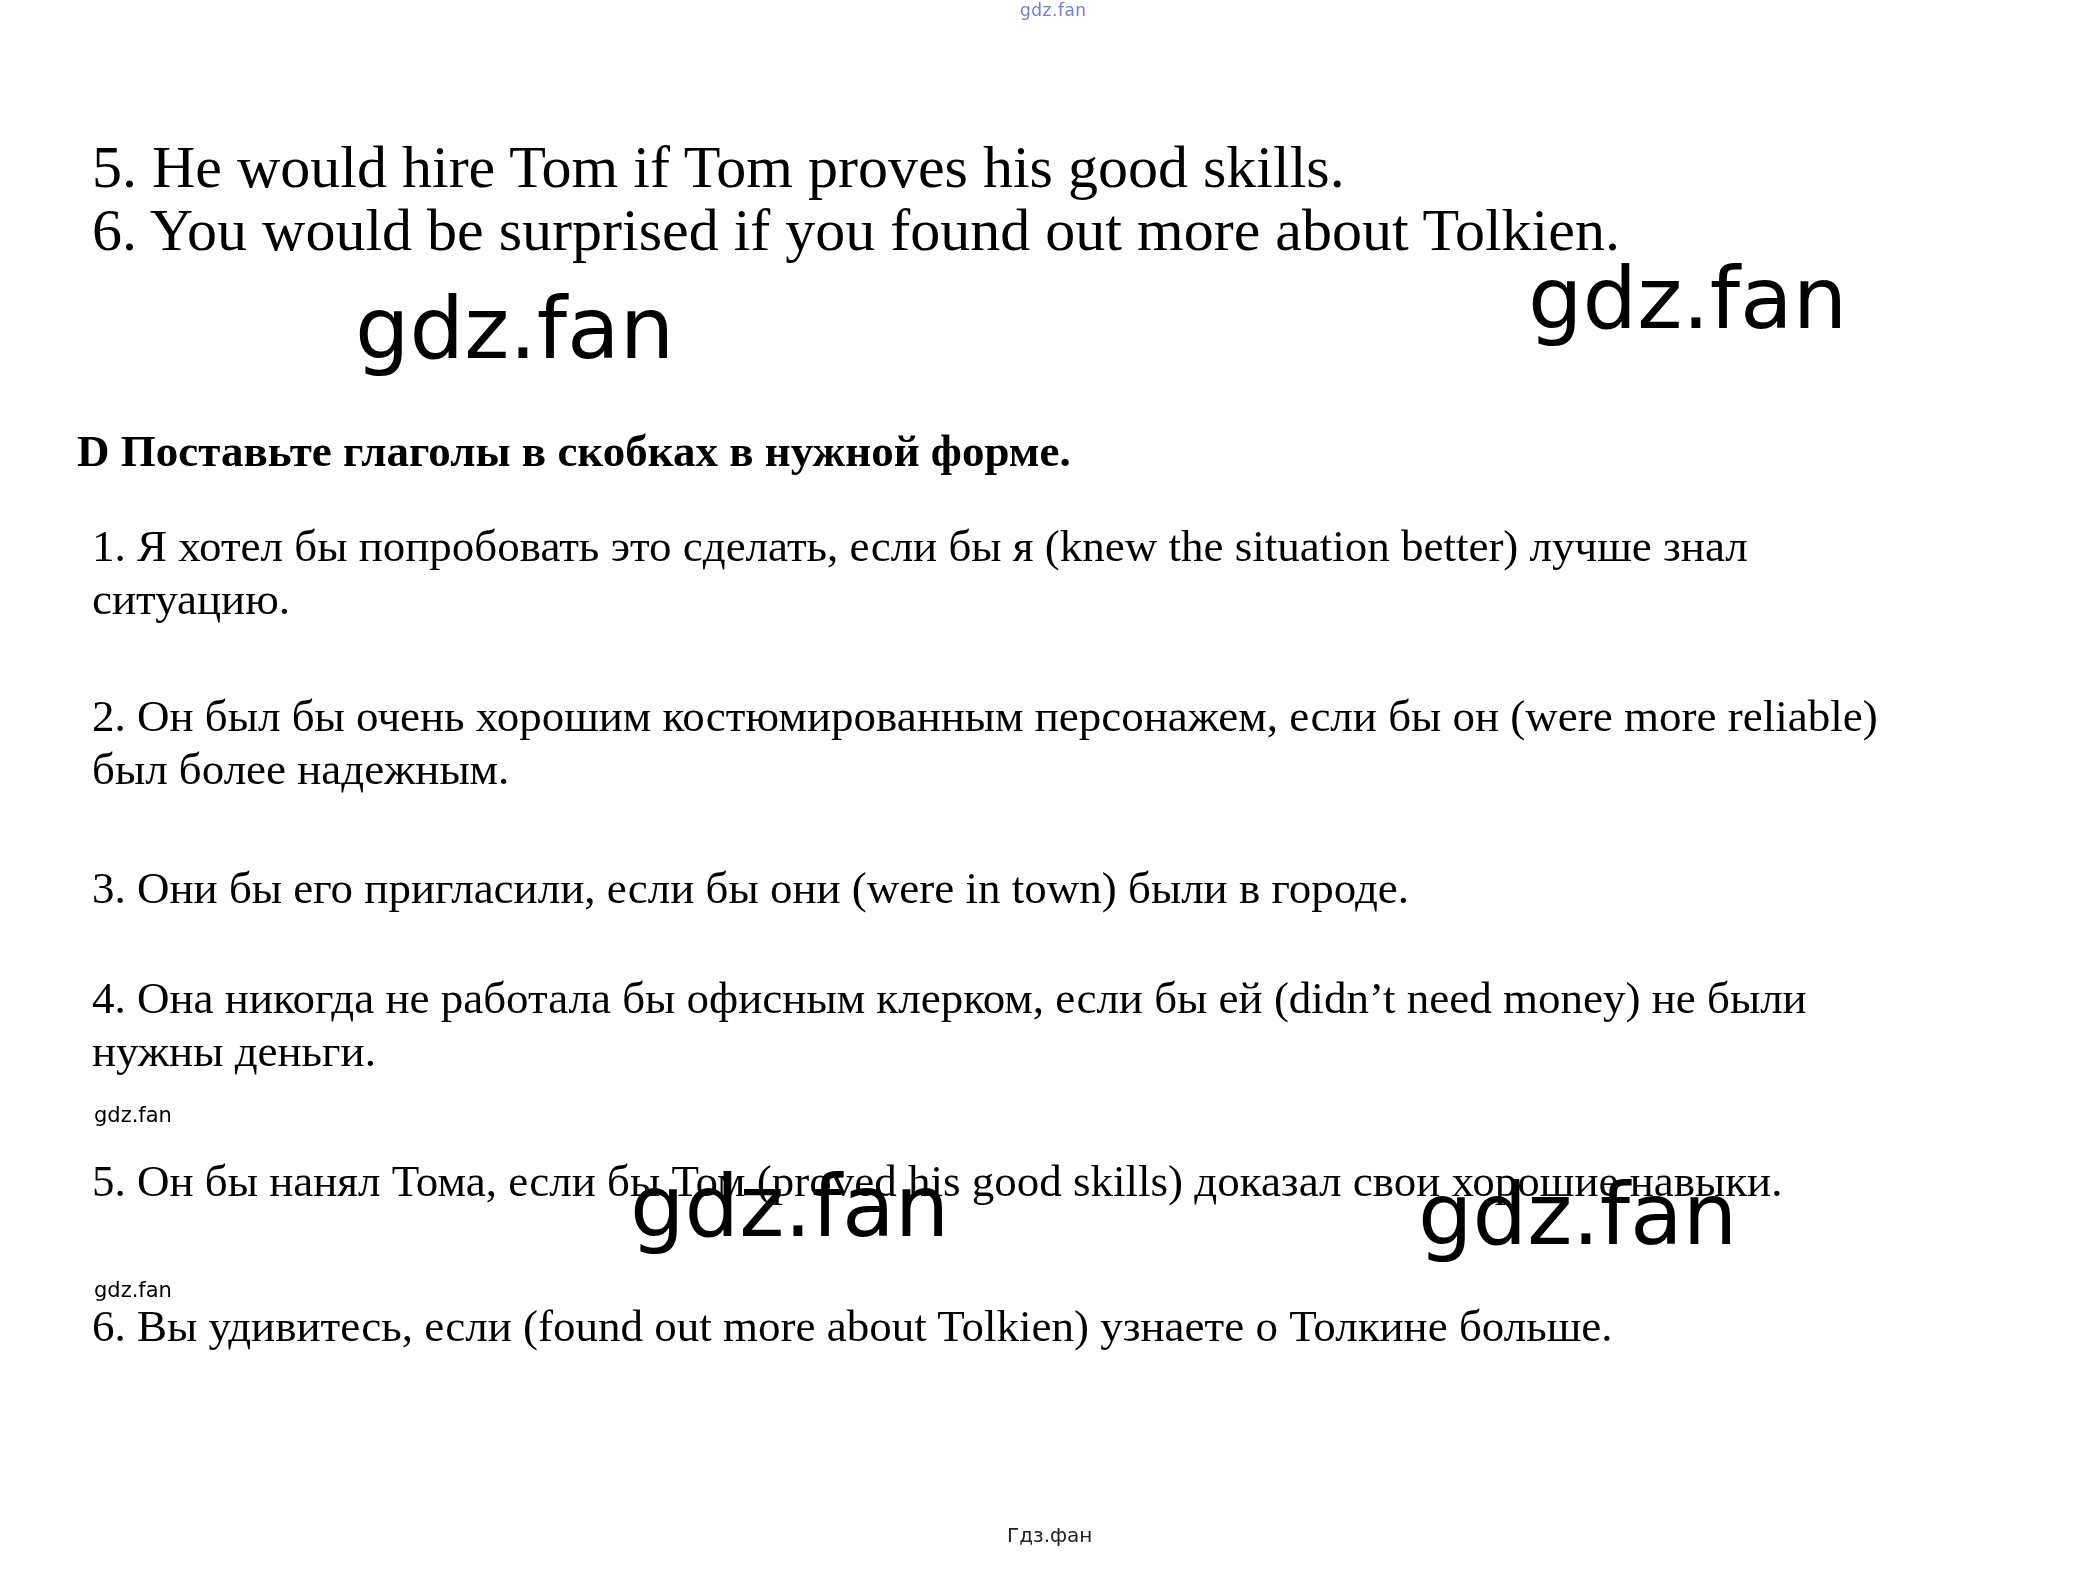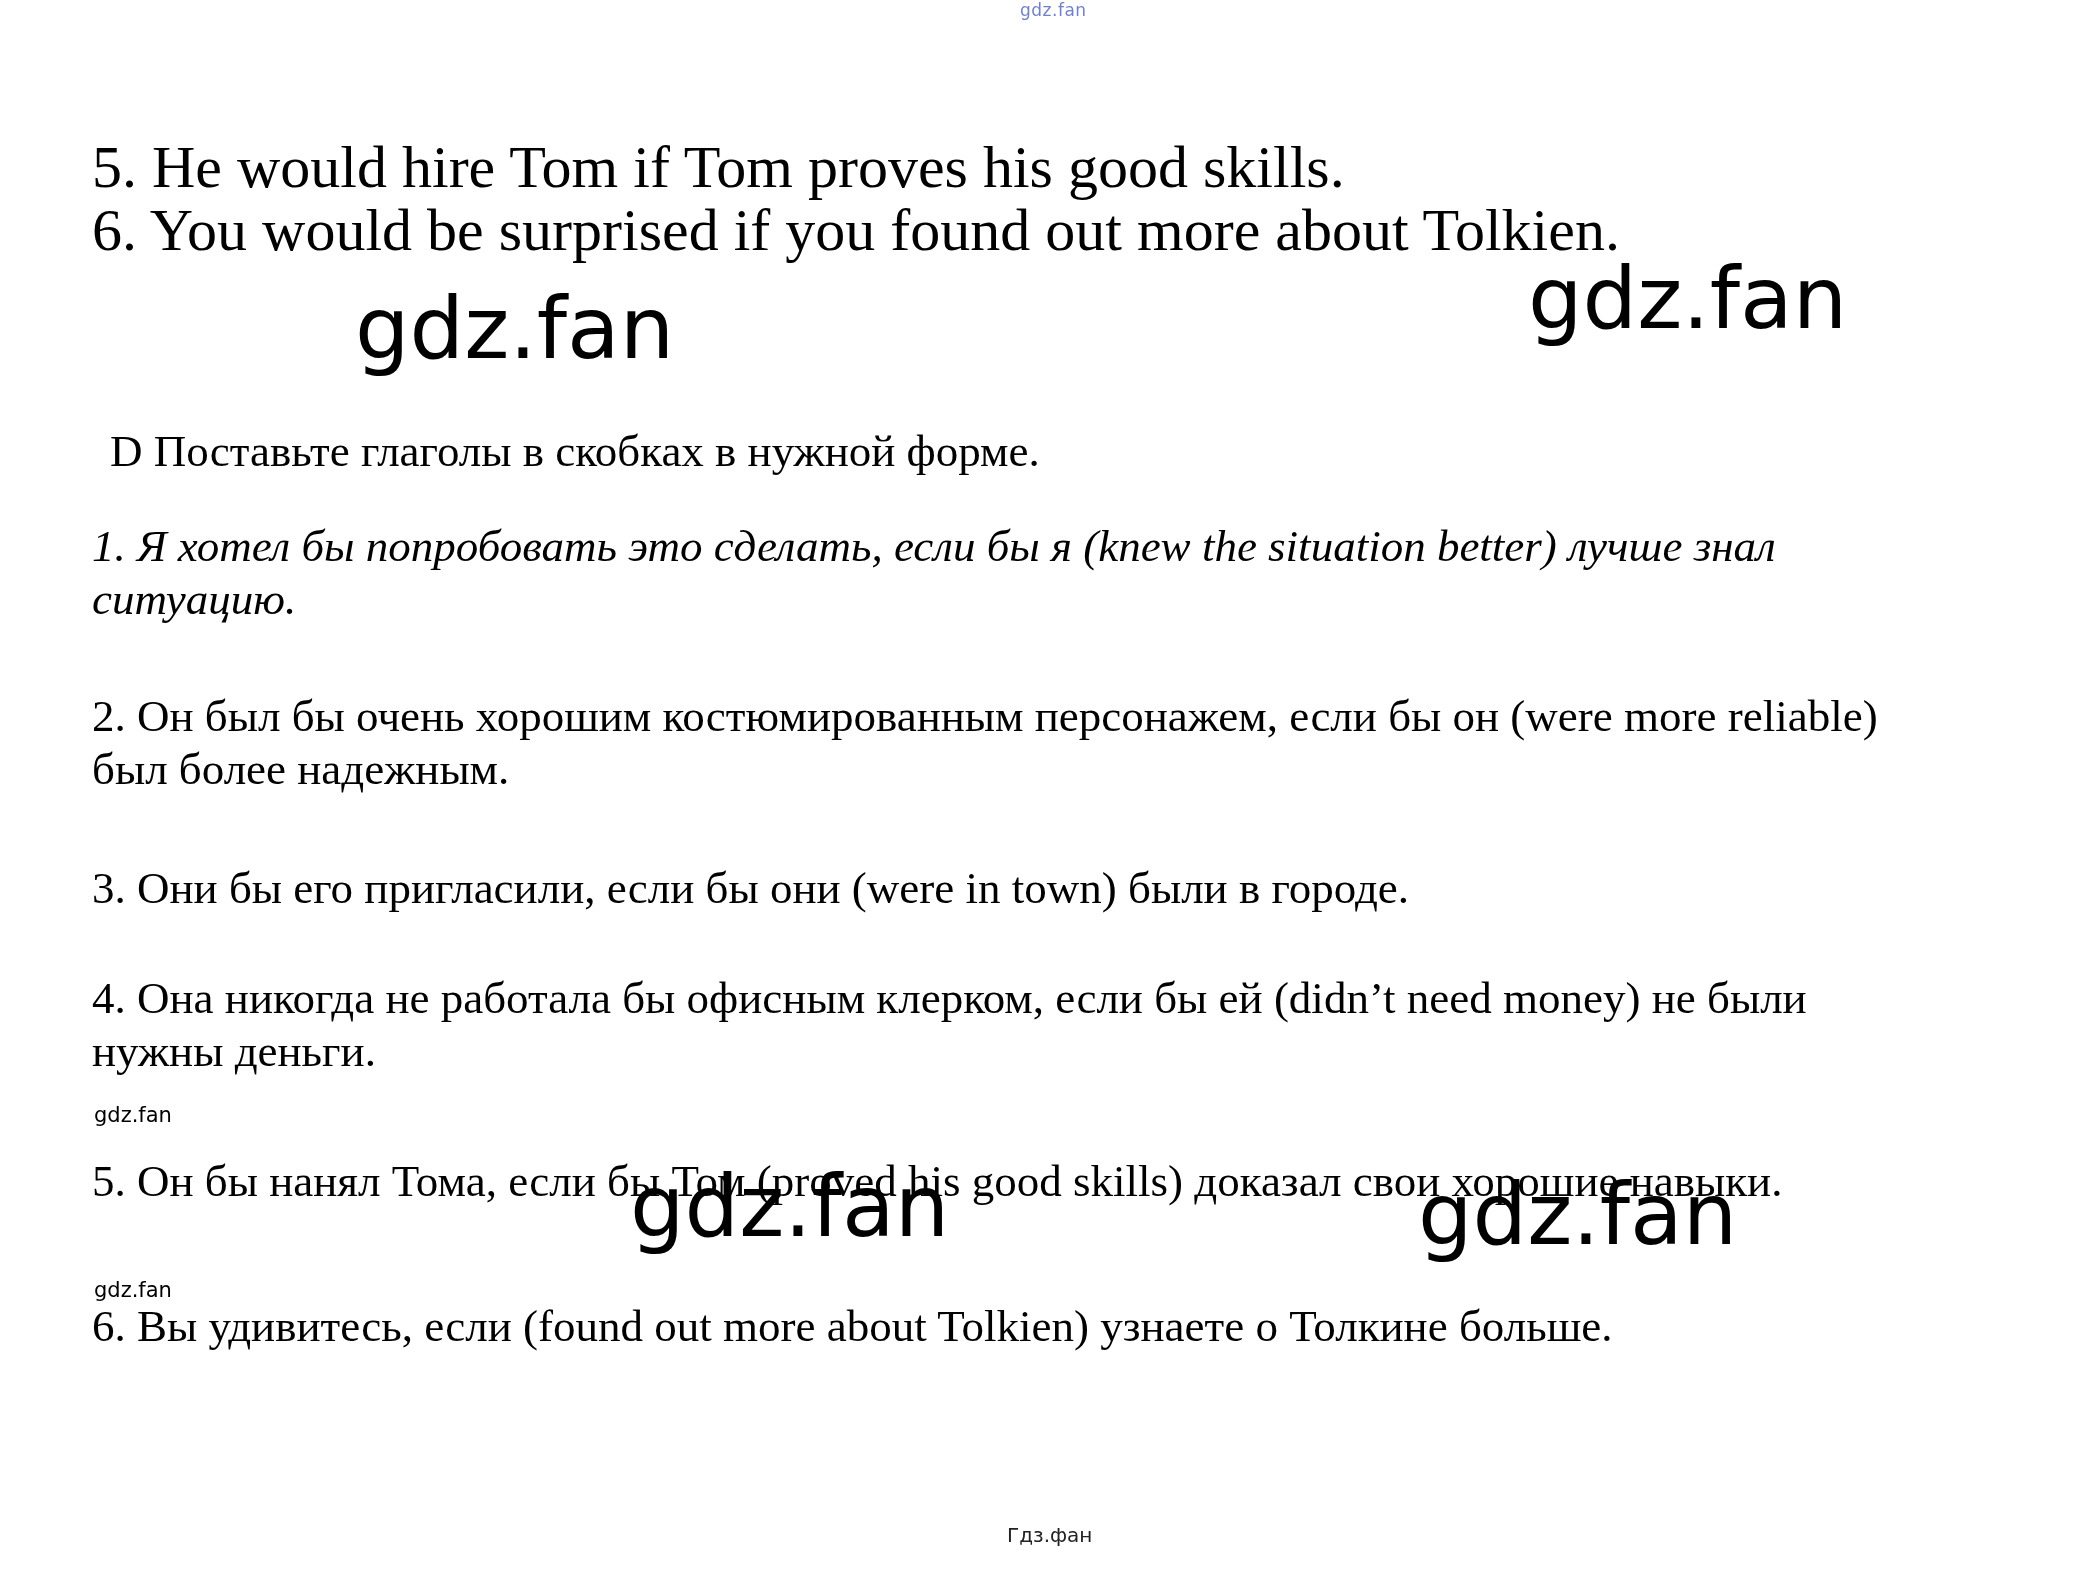--- a/index.html
+++ b/index.html
@@ -73,41 +73,41 @@
     left: 92px;
     width: 1830px;
     font-size: 45px;
     line-height: 1.17;
     text-align: left;
   }
   .en-line { font-size: 60px; }
 
   .heading {
     position: absolute;
-    left: 110px;
-    font-weight: normal;
+    left: 77px;
+    font-weight: bold;
     font-size: 45px;
   }
 </style>
 </head>
 <body>
 
 <div class="page">
 
   <div class="wm-top">gdz.fan</div>
 
   <div class="text-block en-line" style="top: 132px;">5. He would hire Tom if Tom proves his good skills.</div>
   <div class="text-block en-line" style="top: 195px;">6. You would be surprised if you found out more about Tolkien.</div>
 
   <div class="wm-big w1">gdz.fan</div>
   <div class="wm-big w2">gdz.fan</div>
 
   <div class="heading" style="top: 425px;">D Поставьте глаголы в скобках в нужной форме.</div>
 
-  <div class="text-block" style="top: 520px; font-style: italic;">1. Я хотел бы попробовать это сделать, если бы я (knew the situation better) лучше знал ситуацию.</div>
+  <div class="text-block" style="top: 520px;">1. Я хотел бы попробовать это сделать, если бы я (knew the situation better) лучше знал ситуацию.</div>
 
   <div class="text-block" style="top: 690px;">2. Он был бы очень хорошим костюмированным персонажем, если бы он (were more reliable) был более надежным.</div>
 
   <div class="text-block" style="top: 862px;">3. Они бы его пригласили, если бы они (were in town) были в городе.</div>
 
   <div class="text-block" style="top: 972px;">4. Она никогда не работала бы офисным клерком, если бы ей (didn’t need money) не были нужны деньги.</div>
 
   <div class="wm-small s1">gdz.fan</div>
 
   <div class="text-block" style="top: 1130px; margin-top: 25px;">5. Он бы нанял Тома, если бы Том (proved his good skills) доказал свои хорошие навыки.</div>

